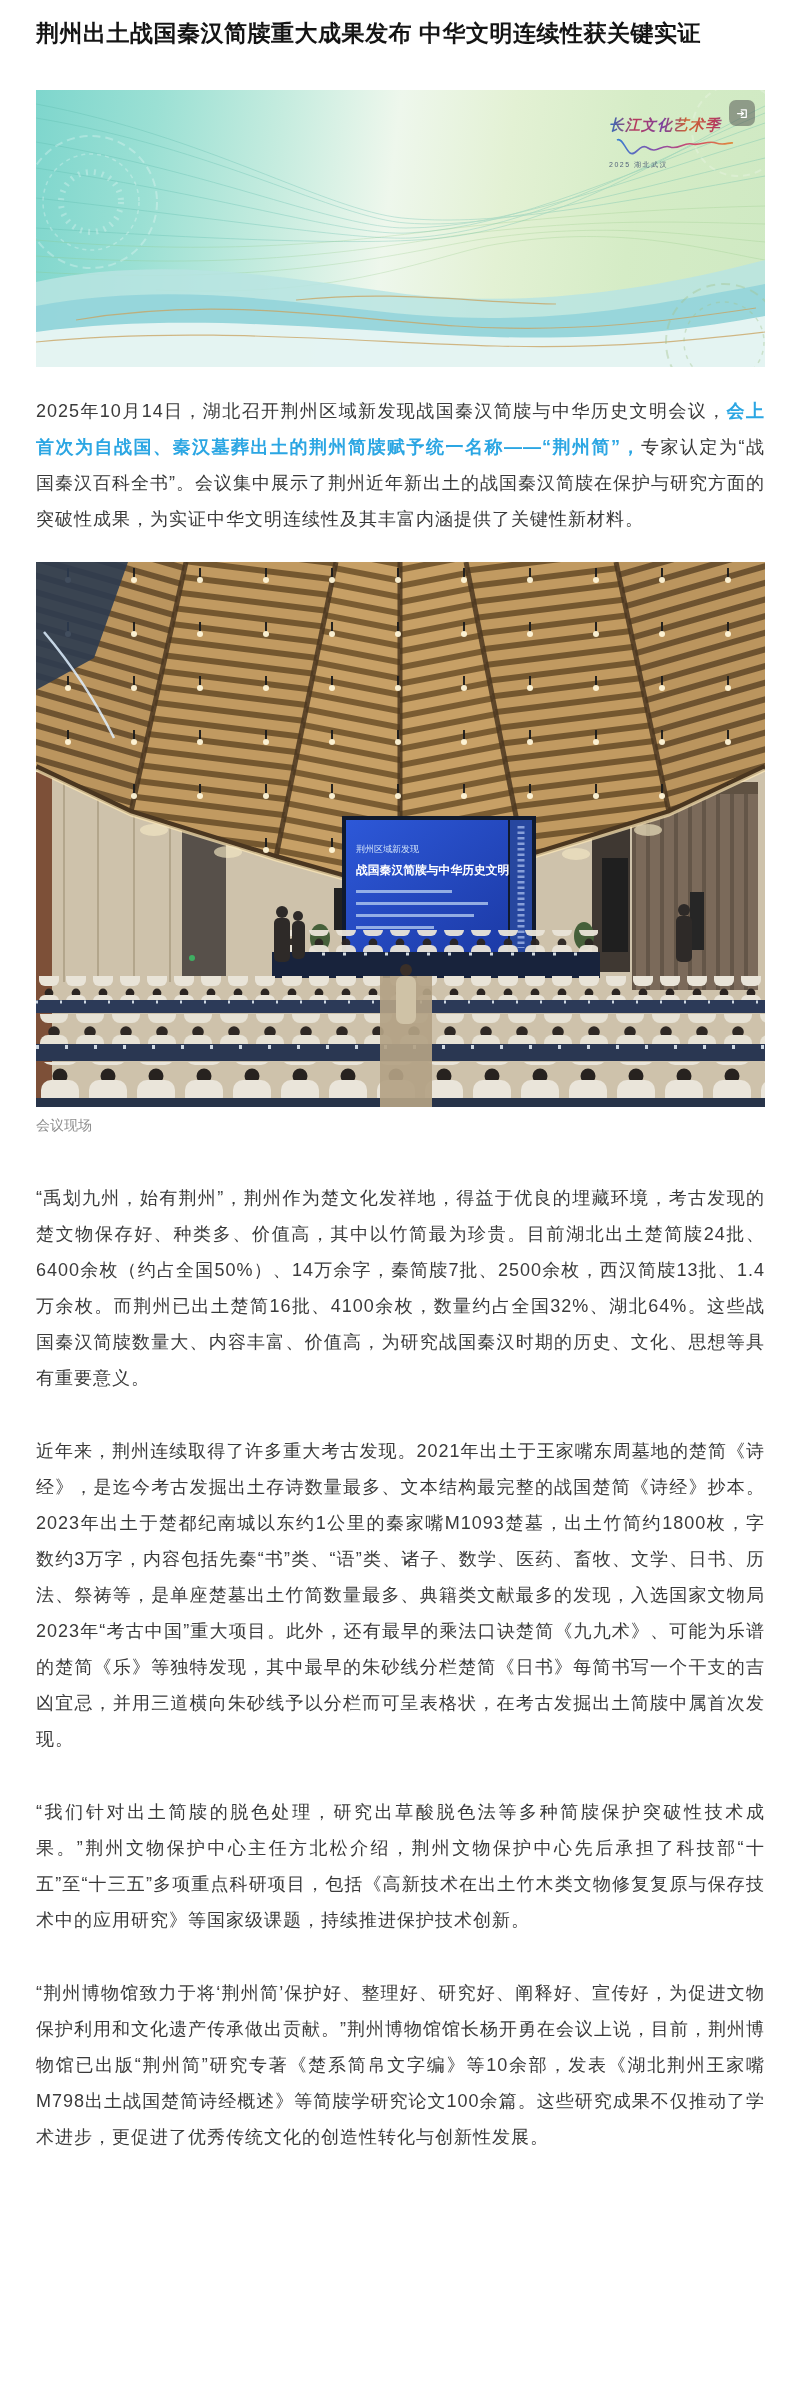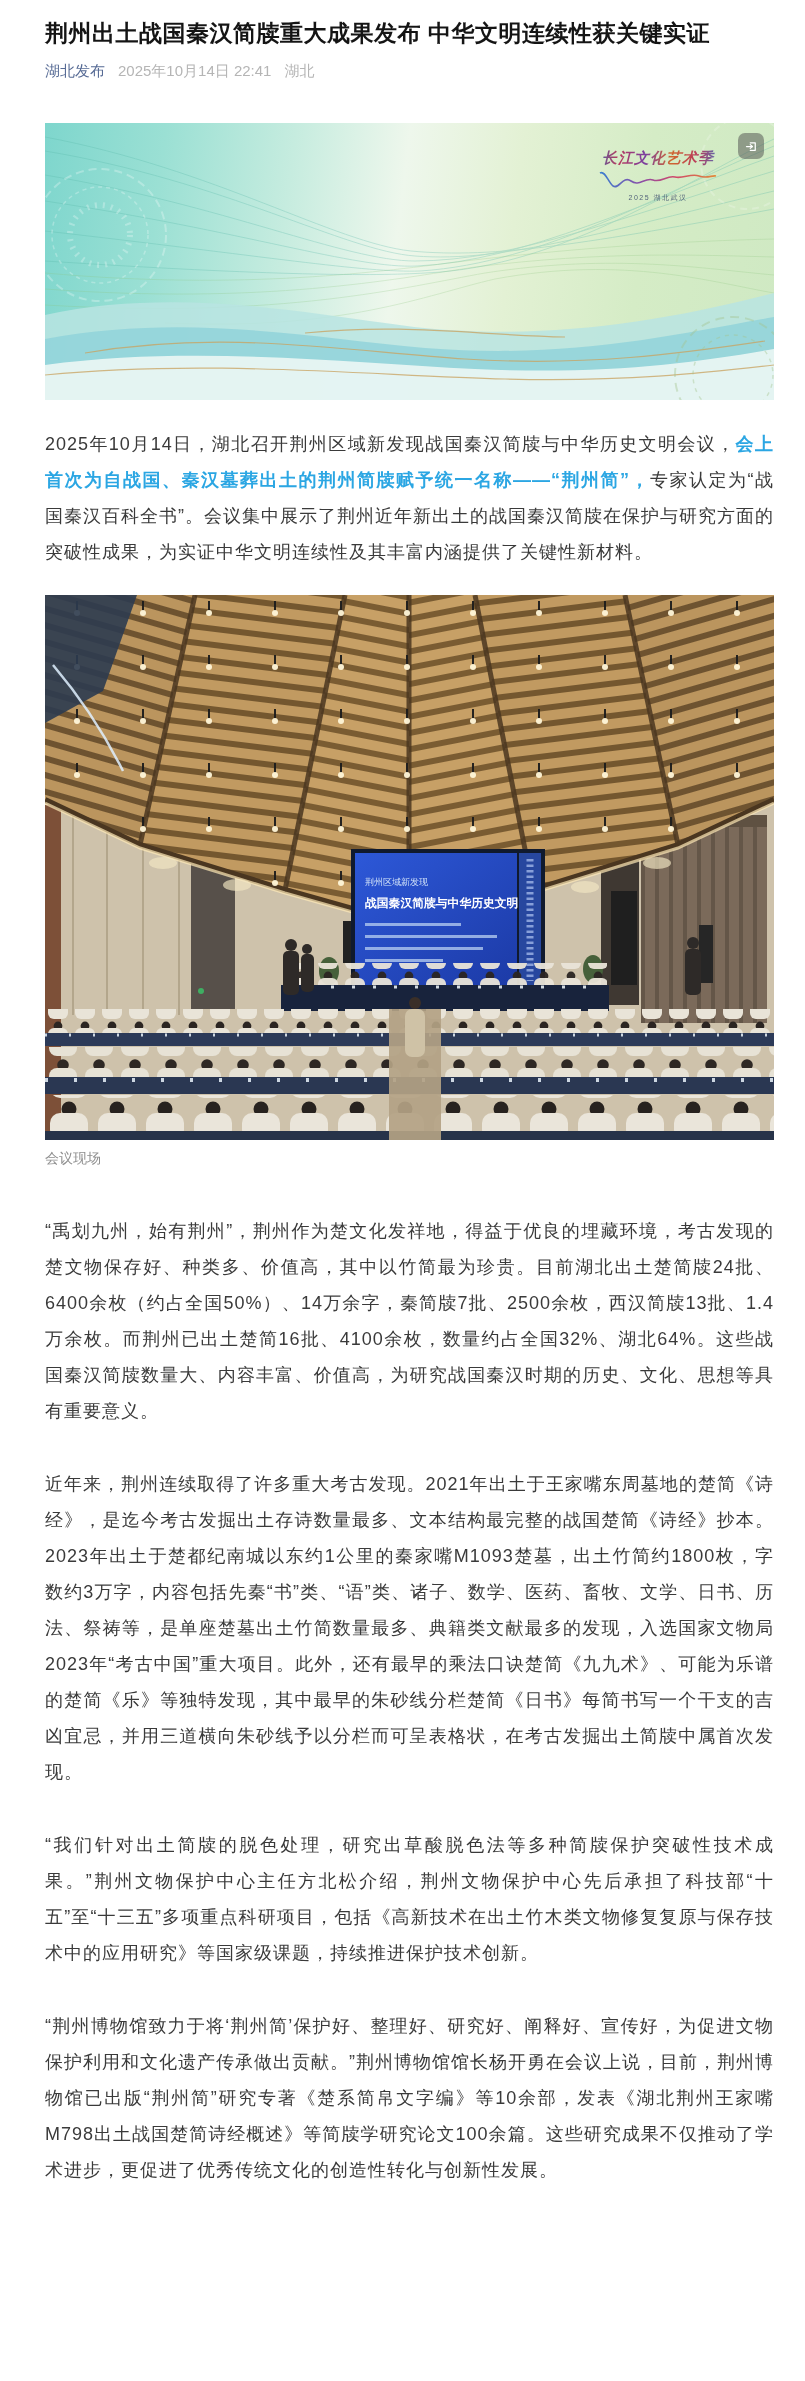--- a/index.html
+++ b/index.html
@@ -1,29 +1,29 @@
 <!DOCTYPE html>
 <html><head>
 <meta charset="utf-8">
 <style>
   html,body{margin:0;padding:0;background:#ffffff;}
   body{width:805px;font-family:"Liberation Sans",sans-serif;-webkit-font-smoothing:antialiased;}
-  .page{width:729px;margin:0 0 0 45px;}
+  .page{width:729px;margin:0 0 0 36px;}
 
   .title{margin:18px 0 0;font-size:23px;line-height:30px;font-weight:700;color:#141414;letter-spacing:.5px;}
 
   .meta{margin-top:12px;display:flex;align-items:center;gap:13px;font-size:15px;line-height:21px;}
   .meta .src{color:#576b95;cursor:pointer;}
   .meta .dt,.meta .region{color:#b5b5b5;}
 
   
   .banner{position:relative;margin-top:42px;width:729px;height:277px;overflow:hidden;cursor:pointer;
     background:linear-gradient(97deg,#7ed6cd 0%,#9be0d4 16%,#c6ecdf 33%,#eef7ec 48%,#e3f1d4 63%,#d5ecc6 80%,#cfe9c3 100%);}
   .banner-art{position:absolute;inset:0;width:100%;height:100%;display:block;}
-  .fest-logo{position:absolute;top:26px;right:50px;width:132px;text-align:center;}
+  .fest-logo{position:absolute;top:26px;right:24px;width:132px;text-align:left;}
   .fest-title{font-size:15px;font-weight:700;font-style:italic;letter-spacing:1px;
     background:linear-gradient(92deg,#2f6fc0,#b83a5c,#7a3fa0,#d0662f,#b83a5c,#3a7fd0);
     -webkit-background-clip:text;background-clip:text;color:transparent;-webkit-text-fill-color:transparent;}
   .fest-wave{display:block;width:122px;height:24px;margin:0 auto;}
   .fest-sub{font-size:7px;color:#53637a;letter-spacing:1.5px;margin-top:1px;}
   .expand-btn{position:absolute;top:10px;right:10px;width:26px;height:26px;border-radius:7px;
     background:rgba(75,75,75,.5);display:flex;align-items:center;justify-content:center;cursor:pointer;}
   .expand-btn svg{width:15px;height:15px;display:block;}
 
   
@@ -38,25 +38,20 @@
   .caption{margin:8px 0 44px;font-size:14px;line-height:21px;color:#8f8f8f;}
   .tail{height:12px;}
 </style>
 </head>
 <body>
 
 <div class="page">
 
   <h1 class="title">荆州出土战国秦汉简牍重大成果发布 中华文明连续性获关键实证</h1>
 
-  <div class="meta">
-    <span class="src">湖北发布</span>
-    <span class="dt">2025年10月14日 22:41</span>
-    <span class="region">湖北</span>
-  </div>
 
   <div class="banner">
     <svg class="banner-art" viewBox="0 0 729 277" preserveAspectRatio="none">
 
       <g stroke="#58b8a8" fill="none" opacity=".38" stroke-width=".8">
         <path d="M0,28 C180,58 300,128 370,133 C460,140 560,108 729,68"></path>
         <path d="M0,52 C180,82 300,138 370,138 C470,138 580,93 729,48"></path>
         <path d="M0,78 C200,108 310,146 372,143 C480,138 600,78 729,33"></path>
         <path d="M0,108 C220,133 320,150 375,148 C500,140 620,68 729,23"></path>
         <path d="M0,138 C230,153 330,153 380,150 C520,144 640,58 729,16"></path>

